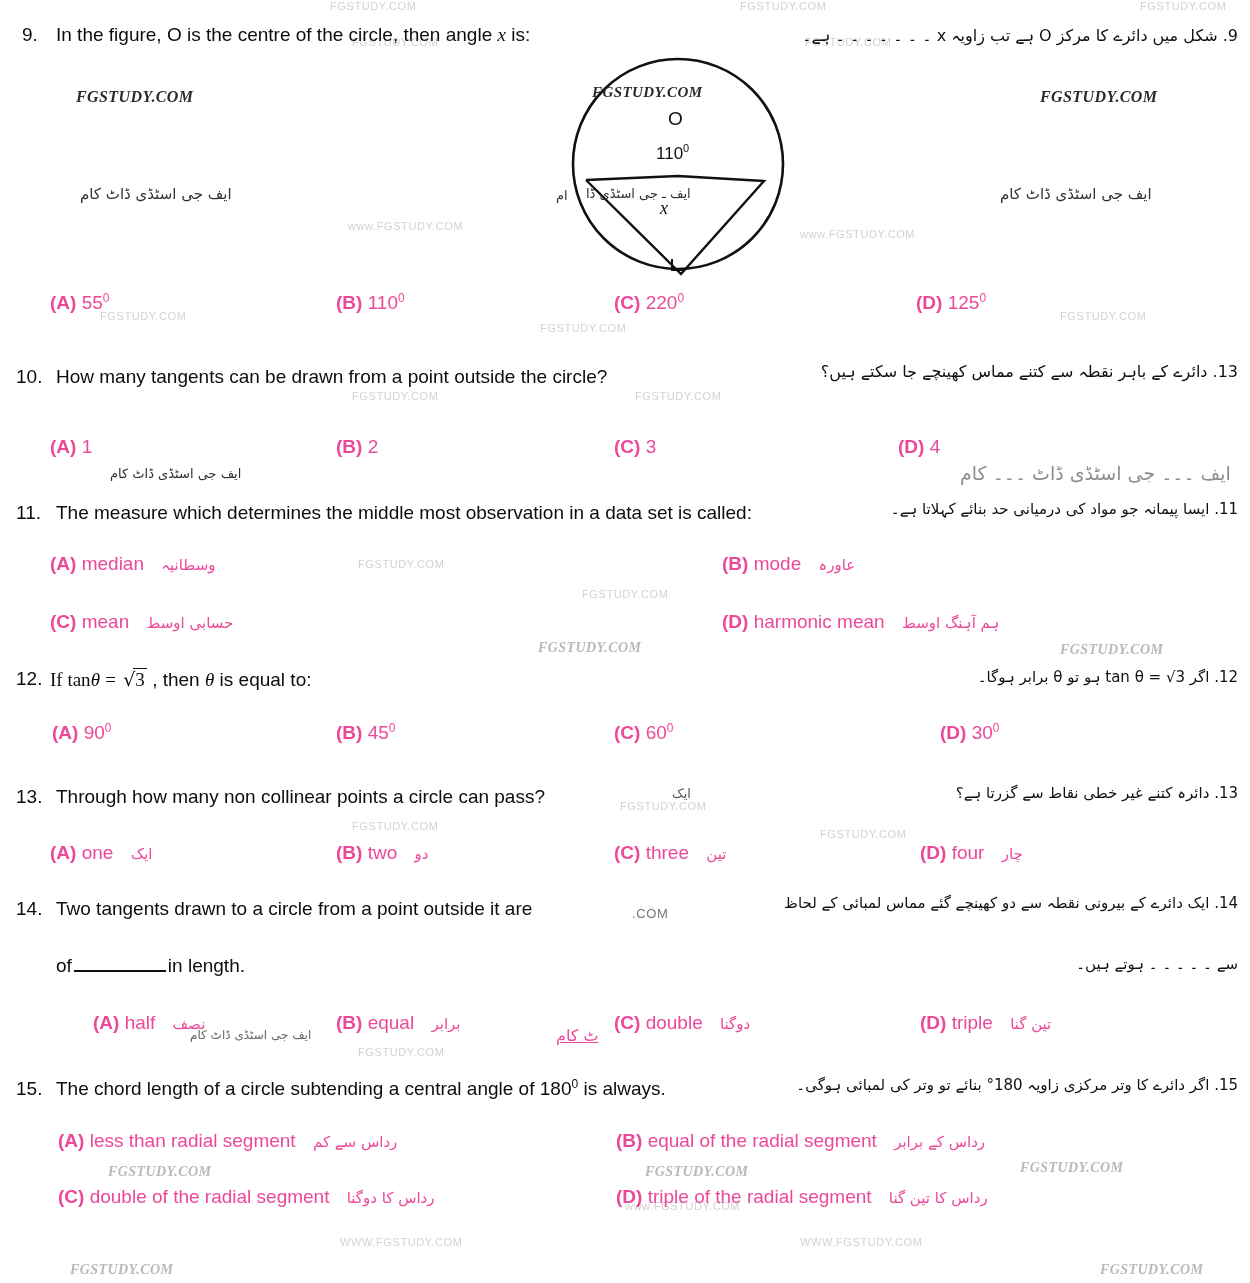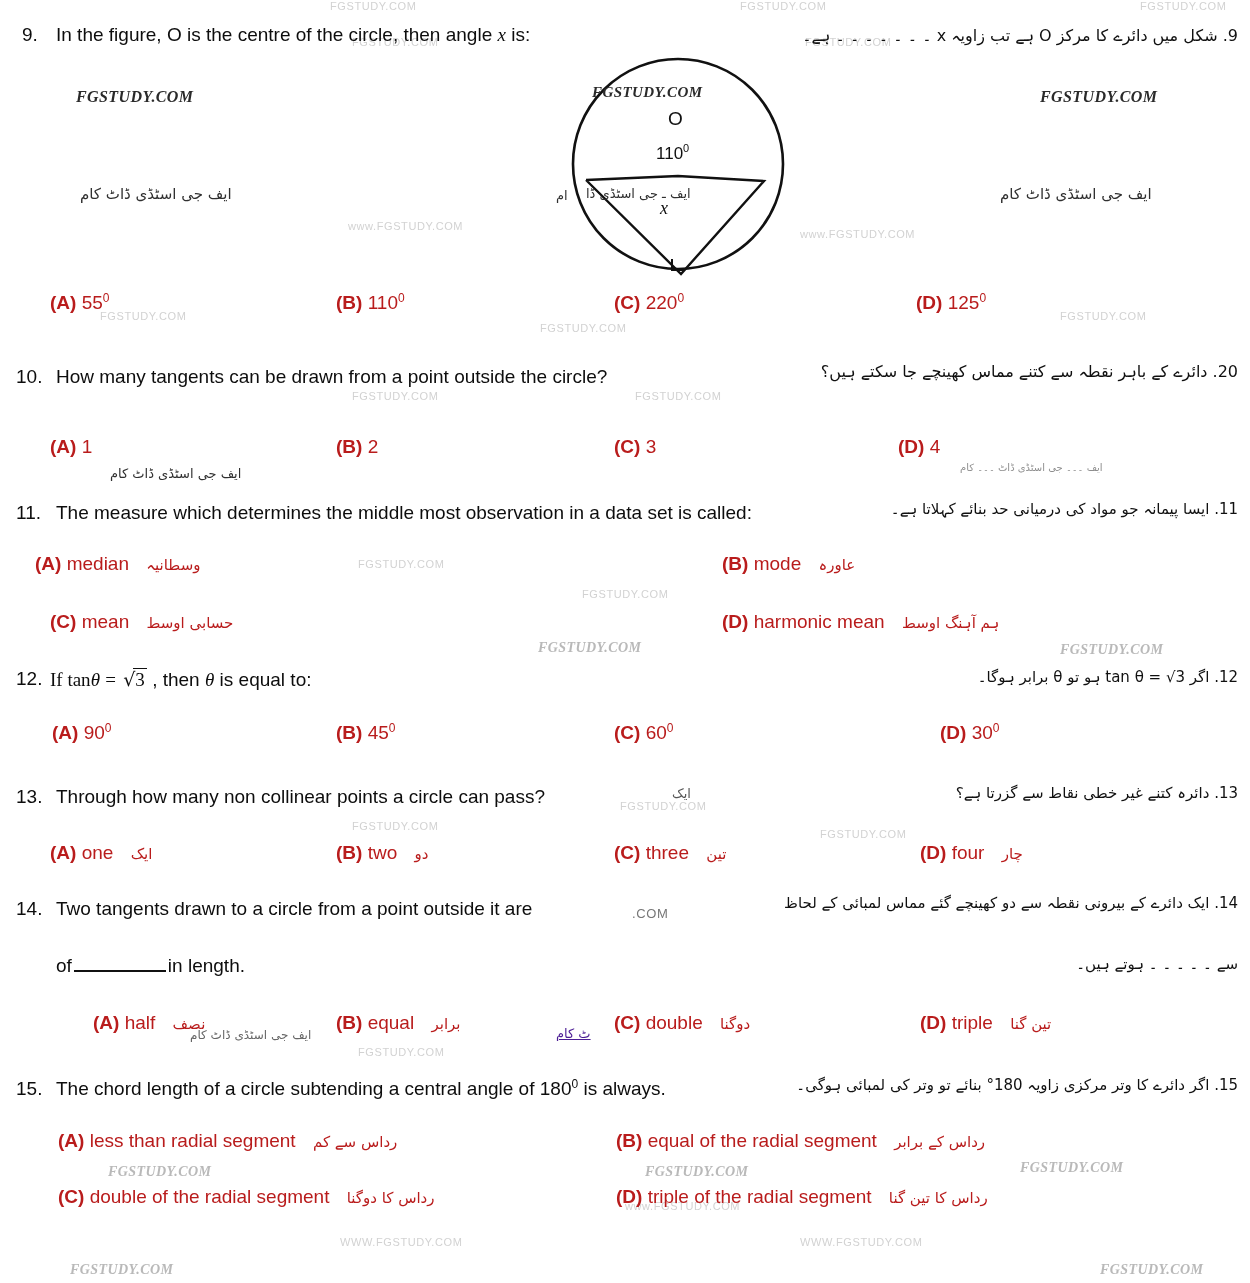--- a/index.html
+++ b/index.html
@@ -89,21 +89,21 @@
     color: #101010;
     white-space: nowrap;
   }
   .qurdu.small { font-size: 15px; }
 
   
   .opt {
     position: absolute;
     font-size: 19px;
     font-family: "Liberation Sans", sans-serif;
-    color: #b91c1c;
+    color: #ec4899;
     white-space: nowrap;
   }
   .opt .lbl { font-weight: bold; }
   .opt .txt { font-weight: normal; }
   .opt .ur {
     font-family: "DejaVu Sans", sans-serif;
     font-size: 15px;
     direction: rtl;
     unicode-bidi: isolate;
     margin-left: 12px;
@@ -203,21 +203,21 @@
   <div class="wm wm-urdu" style="left:80px; top:185px;">ایف جی اسٹڈی ڈاٹ کام</div>
   <div class="wm wm-urdu" style="left:1000px; top:185px;">ایف جی اسٹڈی ڈاٹ کام</div>
   <div class="wm wm-faint" style="left:348px; top:220px;">www.FGSTUDY.COM</div>
   <div class="wm wm-faint" style="left:800px; top:228px;">www.FGSTUDY.COM</div>
   <div class="wm wm-faint" style="left:100px; top:310px;">FGSTUDY.COM</div>
   <div class="wm wm-faint" style="left:540px; top:322px;">FGSTUDY.COM</div>
   <div class="wm wm-faint" style="left:1060px; top:310px;">FGSTUDY.COM</div>
   <div class="wm wm-faint" style="left:352px; top:390px;">FGSTUDY.COM</div>
   <div class="wm wm-faint" style="left:635px; top:390px;">FGSTUDY.COM</div>
   <div class="wm wm-urdu" style="left:110px; top:466px; font-size:13px;">ایف جی اسٹڈی ڈاٹ کام</div>
-  <div class="wm wm-urdu" style="left:960px; top:462px; font-size:10px; color:#8e8e8e;">ایف ۔۔۔ جی اسٹڈی ڈاٹ ۔۔۔ کام</div>
+  <div class="wm wm-urdu" style="left:960px; top:462px; font-size:19px; color:#8e8e8e;">ایف ۔۔۔ جی اسٹڈی ڈاٹ ۔۔۔ کام</div>
   <div class="wm wm-faint" style="left:358px; top:558px;">FGSTUDY.COM</div>
   <div class="wm wm-faint" style="left:582px; top:588px;">FGSTUDY.COM</div>
   <div class="wm wm-mid" style="left:538px; top:640px;">FGSTUDY.COM</div>
   <div class="wm wm-mid" style="left:1060px; top:642px;">FGSTUDY.COM</div>
   <div class="wm wm-faint" style="left:352px; top:820px;">FGSTUDY.COM</div>
   <div class="wm wm-faint" style="left:620px; top:800px;">FGSTUDY.COM</div>
   <div class="wm wm-faint" style="left:820px; top:828px;">FGSTUDY.COM</div>
   <div class="wm wm-faint" style="left:358px; top:1046px;">FGSTUDY.COM</div>
   <div class="wm wm-faint" style="left:340px; top:1236px;">WWW.FGSTUDY.COM</div>
   <div class="wm wm-faint" style="left:800px; top:1236px;">WWW.FGSTUDY.COM</div>
@@ -269,21 +269,21 @@
     </span>
     <span class="opt" style="left:916px;">
       <span class="lbl">(D)</span>
       <span class="txt">125</span><span class="deg">0</span>
     </span>
   </div>
 
   <div class="qrow" style="top:366px;">
     <span class="qnum" style="left:16px;">10.</span>
     <span class="qtext" style="left:56px;">How many tangents can be drawn from a point outside the circle?</span>
-    <span class="qurdu" style="top:-4px;">20. دائرے کے باہر نقطہ سے کتنے مماس کھینچے جا سکتے ہیں؟</span>
+    <span class="qurdu" style="top:-4px;">13. دائرے کے باہر نقطہ سے کتنے مماس کھینچے جا سکتے ہیں؟</span>
   </div>
   <div class="qrow" style="top:436px;">
     <span class="opt" style="left:50px;">
       <span class="lbl">(A)</span>
       <span class="txt">1</span>
     </span>
     <span class="opt" style="left:336px;">
       <span class="lbl">(B)</span>
       <span class="txt">2</span>
     </span>
@@ -296,21 +296,21 @@
       <span class="txt">4</span>
     </span>
   </div>
 
   <div class="qrow" style="top:502px;">
     <span class="qnum" style="left:16px;">11.</span>
     <span class="qtext" style="left:56px;">The measure which determines the middle most observation in a data set is called:</span>
     <span class="qurdu small" style="top:-2px;">11. ایسا پیمانہ جو مواد کی درمیانی حد بنائے کہلاتا ہے۔</span>
   </div>
   <div class="qrow" style="top:553px;">
-    <span class="opt" style="left:35px;text-align:right;">
+    <span class="opt" style="left:50px;text-align:right;">
       <span class="lbl">(A)</span>
       <span class="txt">median</span>
       <span class="ur">وسطانیہ</span>
     </span>
     <span class="opt" style="left:722px;">
       <span class="lbl">(B)</span>
       <span class="txt">mode</span>
       <span class="ur">عاورہ</span>
     </span>
   </div>
@@ -414,21 +414,21 @@
       <span class="lbl">(C)</span>
       <span class="txt">double</span>
       <span class="ur">دوگنا</span>
     </span>
     <span class="opt" style="left:920px;">
       <span class="lbl">(D)</span>
       <span class="txt">triple</span>
       <span class="ur">تین گنا</span>
     </span>
     <span class="wm wm-urdu" style="left:190px; top:16px; font-size:12px; color:#666;">ایف جی اسٹڈی ڈاٹ کام</span>
-    <span class="wm wm-urdu" style="left:556px; top:14px; font-size:13px; color:#4c1d95;text-decoration:underline;">ٹ کام</span>
+    <span class="wm wm-urdu" style="left:556px; top:14px; font-size:16px; color:#ec4899;text-decoration:underline;">ٹ کام</span>
   </div>
 
   <div class="qrow" style="top:1078px;">
     <span class="qnum" style="left:16px;">15.</span>
     <span class="qtext" style="left:56px;">
       <span>The chord length of a circle subtending a central angle of</span>
       <span>180</span><span class="deg">0</span>
       <span>is always.</span>
     </span>
     <span class="qurdu small" style="top:-2px;">15. اگر دائرے کا وتر مرکزی زاویہ 180° بنائے تو وتر کی لمبائی ہوگی۔</span>

